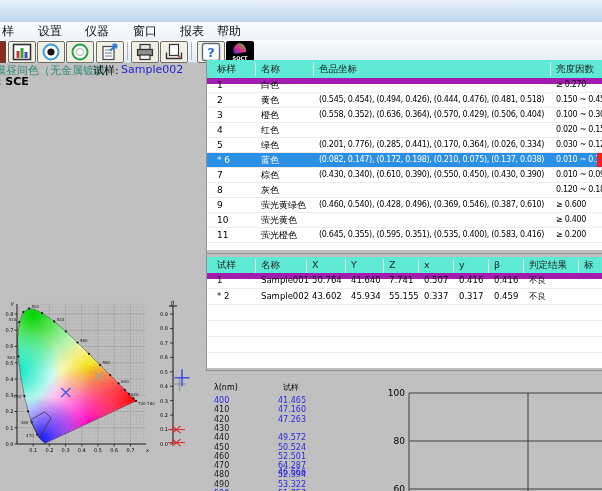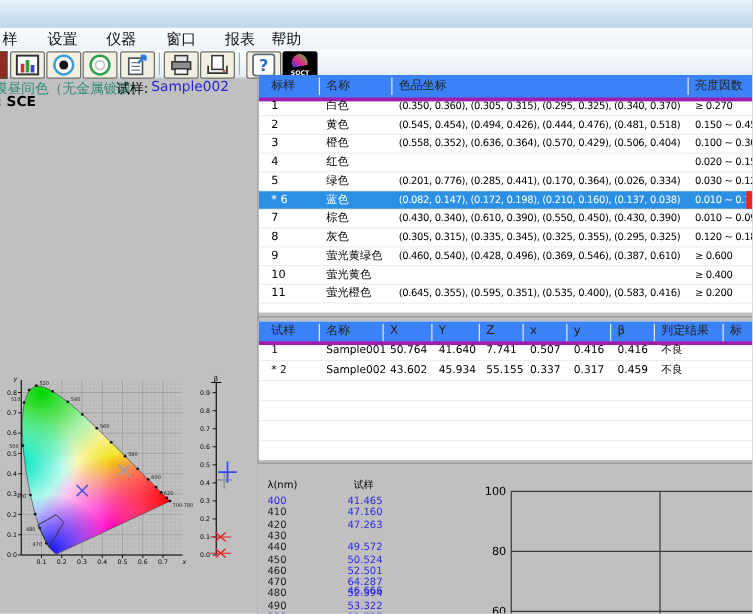--- a/index.html
+++ b/index.html
@@ -24,21 +24,21 @@
   .info-lbl{position:absolute;left:93px;top:63px;font-size:11px;color:#000;}
   .info-name{position:absolute;left:121px;top:63px;font-size:11px;color:#2323d6;}
   .info-mode{position:absolute;left:-3px;top:75px;font-size:11px;color:#000;font-weight:bold;}
   
   .vline{position:absolute;left:206px;top:60px;width:1px;height:431px;background:#8e959c;}
   .hgap{position:absolute;left:206px;top:253px;width:396px;height:1px;background:#8e959c;}
   
   .table{position:absolute;left:207px;width:395px;background:#fff;overflow:hidden;}
   .t1{top:60px;height:190px;}
   .t2{top:257px;height:111px;}
-  .thead{position:absolute;left:0;top:0;right:0;height:18px;background:#3b82f6;border-bottom:3px solid #a21caf;}
+  .thead{position:absolute;left:0;top:0;right:0;height:18px;background:#5eead4;border-bottom:6px solid #a21caf;}
   .t2 .thead{height:16px;}
   .thead span{position:absolute;line-height:18px;font-size:9.5px;color:#222;white-space:nowrap;}
   .t2 .thead span{line-height:16px;}
   .vsep{position:absolute;top:2px;width:1px;height:14px;background:#e2e2e2;}
   .trow{position:absolute;left:0;right:0;border-bottom:1px solid #ededed;box-sizing:border-box;}
   .trow span{position:absolute;line-height:14px;font-size:9px;color:#000;white-space:nowrap;top:0;}
   .t1 .trow span{line-height:14px;}
   .t2 .trow span{line-height:15px;font-size:8.5px;}
   .coords{font-size:8px !important;letter-spacing:-0.3px;}
   .lum{font-size:8px !important;letter-spacing:-0.3px;}
@@ -403,21 +403,20 @@
         <span style="left: 54px;">名称</span>
         <div class="vsep" style="left: 48px;"></div>
         <span style="left: 112px;">色品坐标</span>
         <div class="vsep" style="left: 106px;"></div>
         <span style="left: 349px;">亮度因数</span>
         <div class="vsep" style="left: 343px;"></div>
       </div>
   <div class="trow" style="top: 18px; height: 15px;">
         <span style="left: 10px;">1</span>
         <span style="left: 54px;">白色</span>
-        <span class="coords" style="left: 112px;">(0.350, 0.360), (0.305, 0.315), (0.295, 0.325), (0.340, 0.370)</span>
         <span class="lum" style="left: 349px;">≥ 0.270</span>
       </div>
       <div class="trow" style="top: 33px; height: 15px;">
         <span style="left: 10px;">2</span>
         <span style="left: 54px;">黄色</span>
         <span class="coords" style="left: 112px;">(0.545, 0.454), (0.494, 0.426), (0.444, 0.476), (0.481, 0.518)</span>
         <span class="lum" style="left: 349px;">0.150 ~ 0.450</span>
       </div>
       <div class="trow" style="top: 48px; height: 15px;">
         <span style="left: 10px;">3</span>
@@ -432,34 +431,33 @@
       </div>
       <div class="trow" style="top: 78px; height: 15px;">
         <span style="left: 10px;">5</span>
         <span style="left: 54px;">绿色</span>
         <span class="coords" style="left: 112px;">(0.201, 0.776), (0.285, 0.441), (0.170, 0.364), (0.026, 0.334)</span>
         <span class="lum" style="left: 349px;">0.030 ~ 0.120</span>
       </div>
       <div class="trow sel" style="top: 93px; height: 15px;">
         <span style="left: 10px;">* 6</span>
         <span style="left: 54px;">蓝色</span>
-        <span class="coords" style="left: 112px;">(0.082, 0.147), (0.172, 0.198), (0.210, 0.160), (0.137, 0.038)</span>
+        <span class="coords" style="left: 112px;">(0.082, 0.147), (0.172, 0.198), (0.210, 0.075), (0.137, 0.038)</span>
         <span class="lum" style="left: 349px;">0.010 ~ 0.100</span>
         <i class="selmark"></i>
       </div>
       <div class="trow" style="top: 108px; height: 15px;">
         <span style="left: 10px;">7</span>
         <span style="left: 54px;">棕色</span>
         <span class="coords" style="left: 112px;">(0.430, 0.340), (0.610, 0.390), (0.550, 0.450), (0.430, 0.390)</span>
         <span class="lum" style="left: 349px;">0.010 ~ 0.090</span>
       </div>
       <div class="trow" style="top: 123px; height: 15px;">
         <span style="left: 10px;">8</span>
         <span style="left: 54px;">灰色</span>
-        <span class="coords" style="left: 112px;">(0.305, 0.315), (0.335, 0.345), (0.325, 0.355), (0.295, 0.325)</span>
         <span class="lum" style="left: 349px;">0.120 ~ 0.180</span>
       </div>
       <div class="trow" style="top: 138px; height: 15px;">
         <span style="left: 10px;">9</span>
         <span style="left: 54px;">萤光黄绿色</span>
         <span class="coords" style="left: 112px;">(0.460, 0.540), (0.428, 0.496), (0.369, 0.546), (0.387, 0.610)</span>
         <span class="lum" style="left: 349px;">≥ 0.600</span>
       </div>
       <div class="trow" style="top: 153px; height: 15px;">
         <span style="left: 10px;">10</span>

